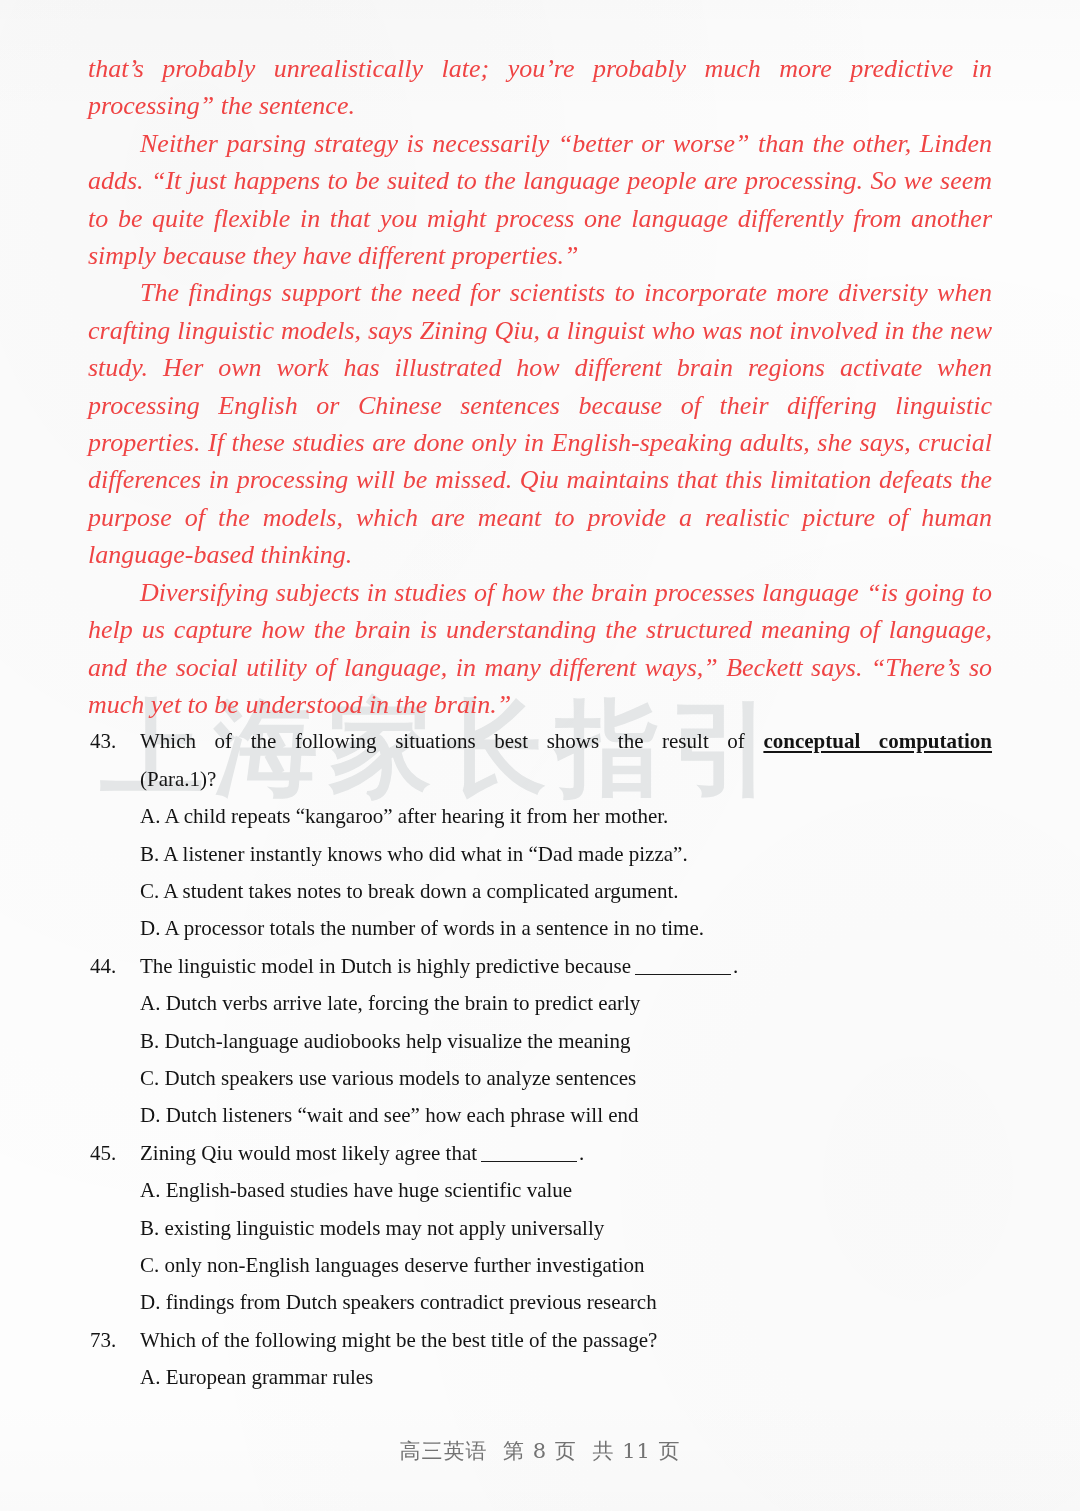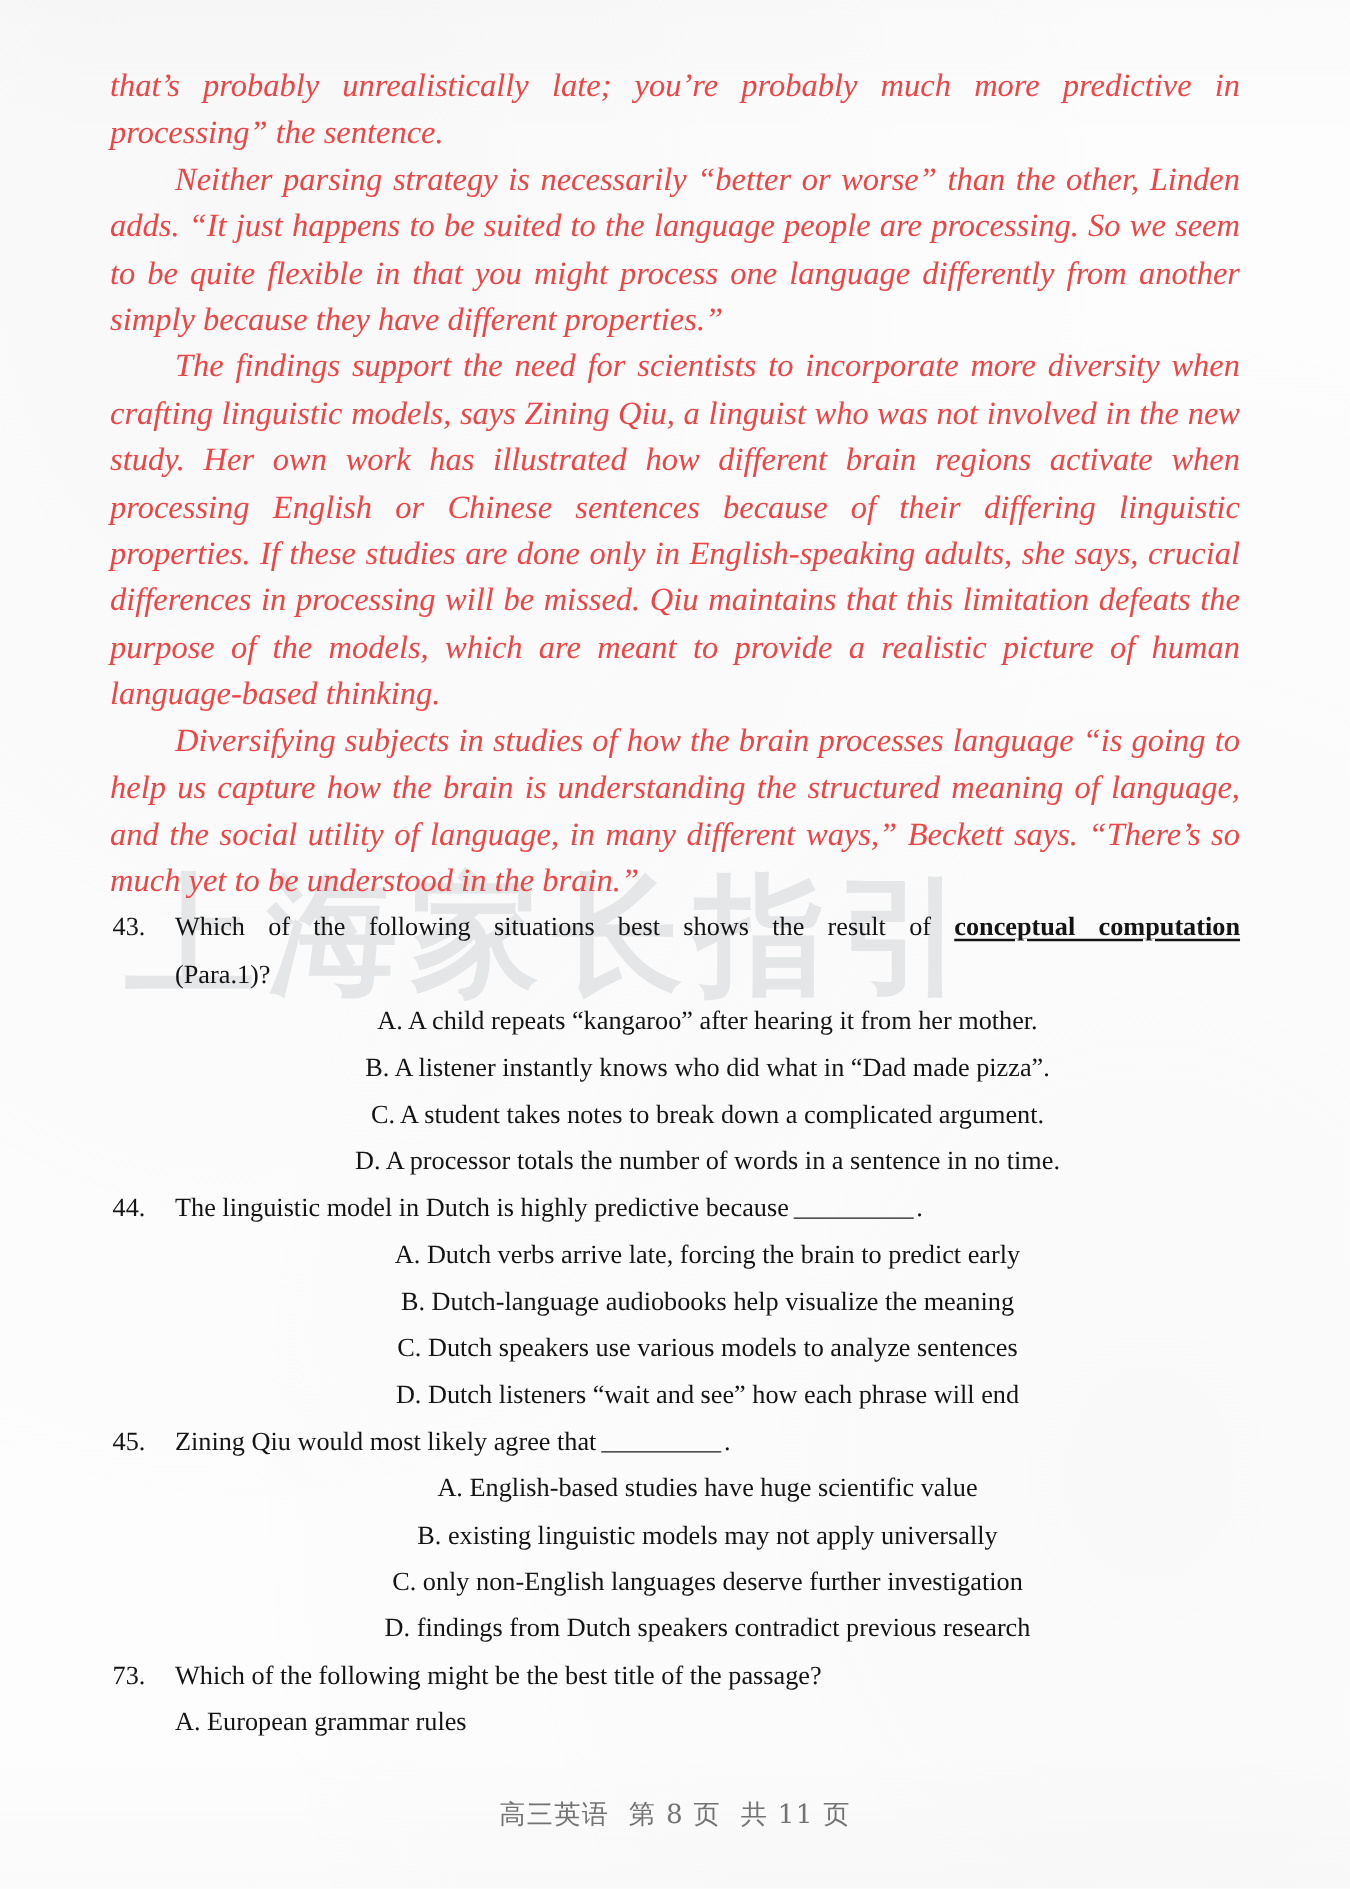--- a/index.html
+++ b/index.html
@@ -103,21 +103,21 @@
     width: 42px;
     text-align: left;
   }
   .q-text-justified {
     display: block;
     text-align: justify;
     text-align-last: justify;
   }
   .opt {
     padding-left: 52px;
-    text-align: center;
+    text-align: left;
     font-family: Liberation Serif, serif;
   }
   .opt-row {
     display: flex;
     padding-left: 52px;
     flex-direction: column;
   }
   .opt-col-a { width: 440px; flex: 0 0 440px; }
   .opt-col-b { flex: 1 1 auto; }
 

